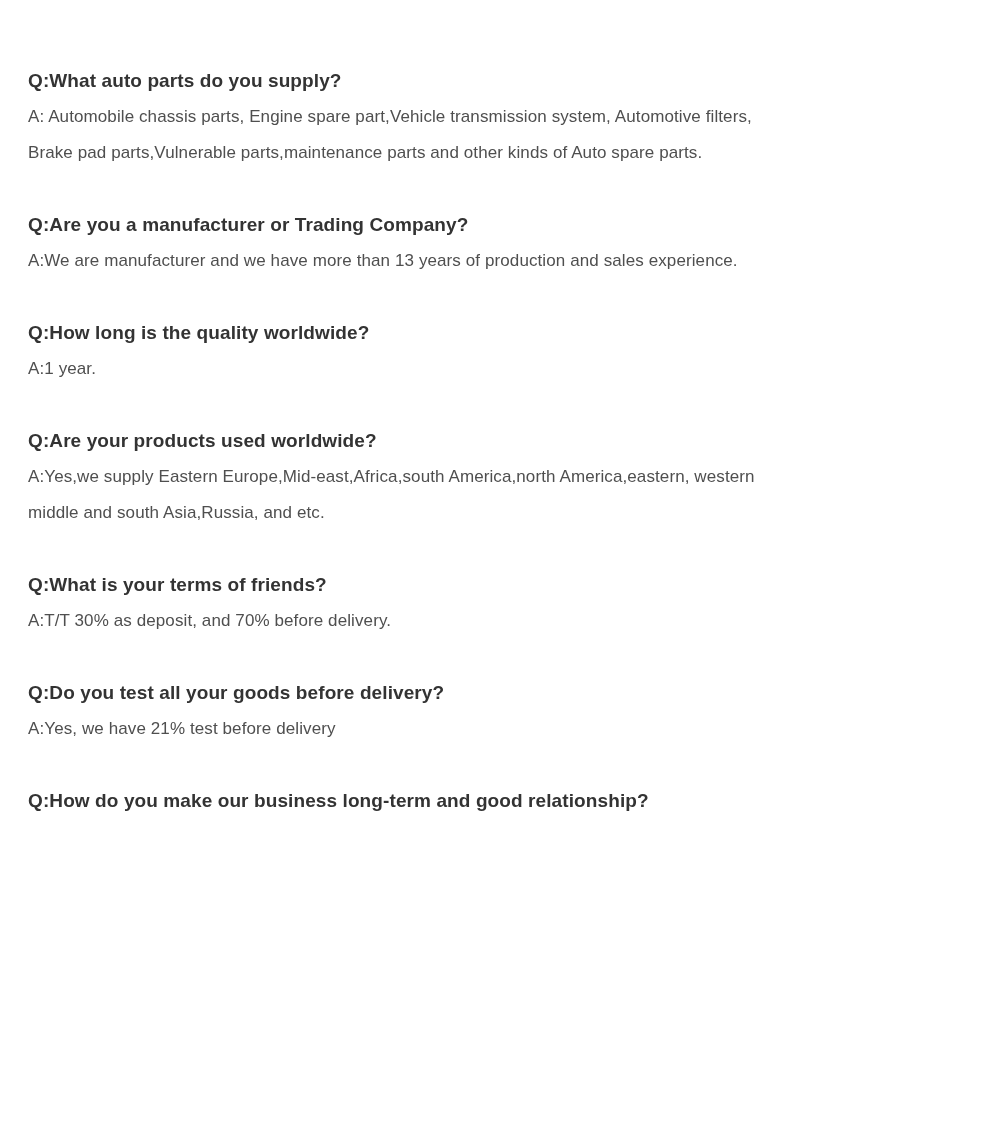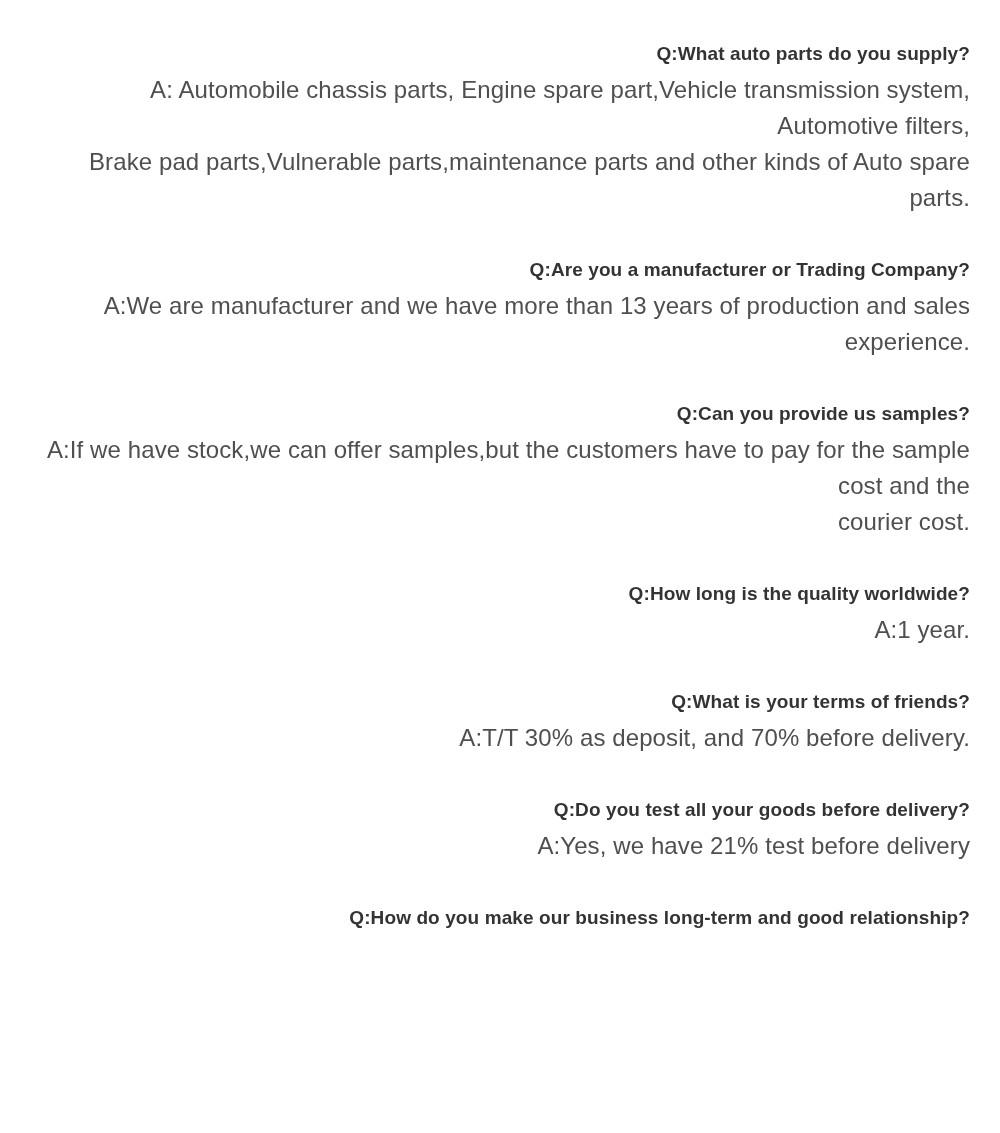--- a/index.html
+++ b/index.html
@@ -4,35 +4,34 @@
 <style>
   * { margin: 0; padding: 0; box-sizing: border-box; }
   html, body { background: var(--page-bg, #ffffff); }
   body {
     width: 1000px;
     height: 1133px;
     overflow: hidden;
     font-family: "Liberation Sans", "DejaVu Sans", sans-serif;
   }
   .faq {
-    padding: 36px 30px 0 28px;
-    text-align: right;
+    padding: 63px 30px 0 28px;
   }
   .faq-item {
     margin-bottom: 36px;
   }
   .faq-question {
     font-size: 19px;
     line-height: 36px;
     font-weight: 700;
     color: var(--question-color, #333333);
     letter-spacing: 0.1px;
   }
   .faq-answer {
-    font-size: 24px;
+    font-size: 17px;
     line-height: 36px;
     font-weight: 400;
     color: var(--answer-color, #4f4f4f);
     white-space: pre-wrap;
     letter-spacing: 0.1px;
   }
 </style>
 </head>
 <body>
 
@@ -42,31 +41,31 @@
     <h3 class="faq-question">Q:What auto parts do you supply?</h3>
     <p class="faq-answer">A: Automobile chassis parts, Engine spare part,Vehicle transmission system, Automotive filters,
 Brake pad parts,Vulnerable parts,maintenance parts and other kinds of Auto spare parts.</p>
   </section>
 
   <section class="faq-item">
     <h3 class="faq-question">Q:Are you a manufacturer or Trading Company?</h3>
     <p class="faq-answer">A:We are manufacturer and we have more than 13 years of production and sales experience.</p>
   </section>
 
-  <section class="faq-item">
-    <h3 class="faq-question">Q:Can you provide us samples?</h3>
-    <p class="faq-answer">A:If we have stock,we can offer samples,but the customers have to pay for the sample cost and the
-courier cost.</p>
-  </section>
 
   <section class="faq-item">
     <h3 class="faq-question">Q:How long is the quality worldwide?</h3>
     <p class="faq-answer">A:1 year.</p>
   </section>
 
+  <section class="faq-item">
+    <h3 class="faq-question">Q:Are your products used worldwide?</h3>
+    <p class="faq-answer">A:Yes,we supply Eastern Europe,Mid-east,Africa,south America,north America,eastern, western
+middle and south Asia,Russia, and etc.</p>
+  </section>
 
   <section class="faq-item">
     <h3 class="faq-question">Q:What is your terms of friends?</h3>
     <p class="faq-answer">A:T/T 30% as deposit, and 70% before delivery.</p>
   </section>
 
   <section class="faq-item">
     <h3 class="faq-question">Q:Do you test all your goods before delivery?</h3>
     <p class="faq-answer">A:Yes, we have 21% test before delivery</p>
   </section>

